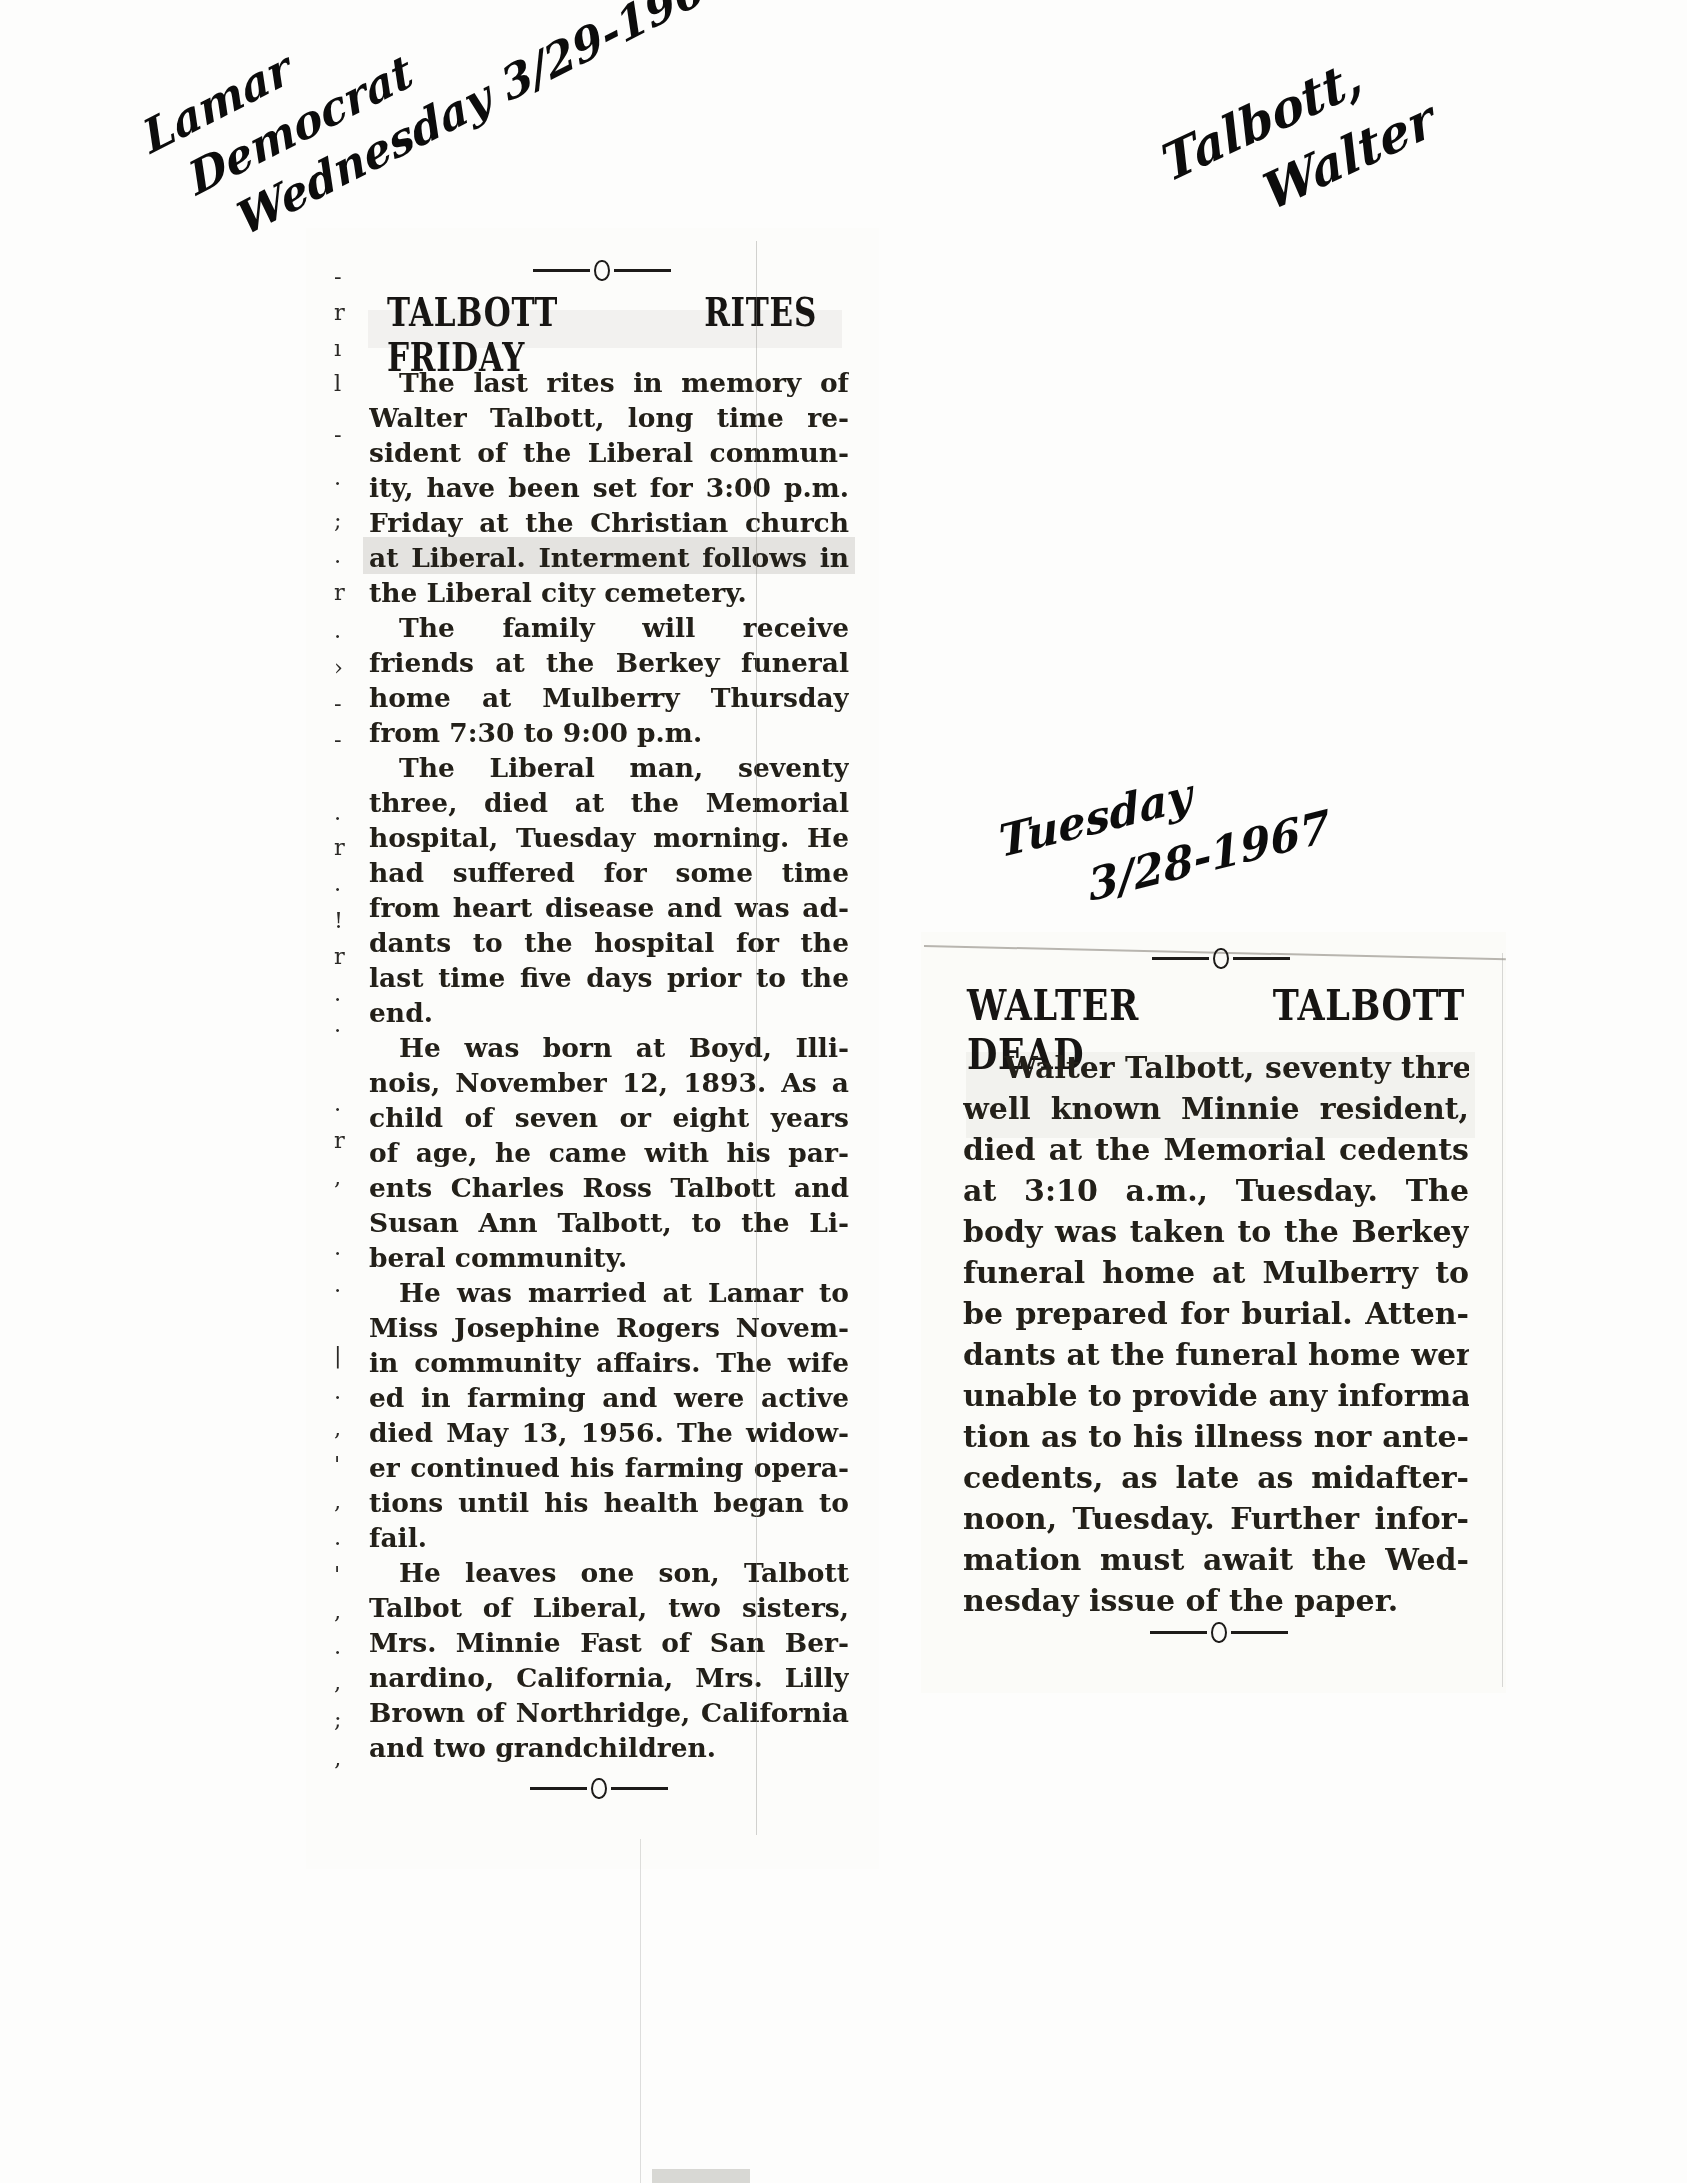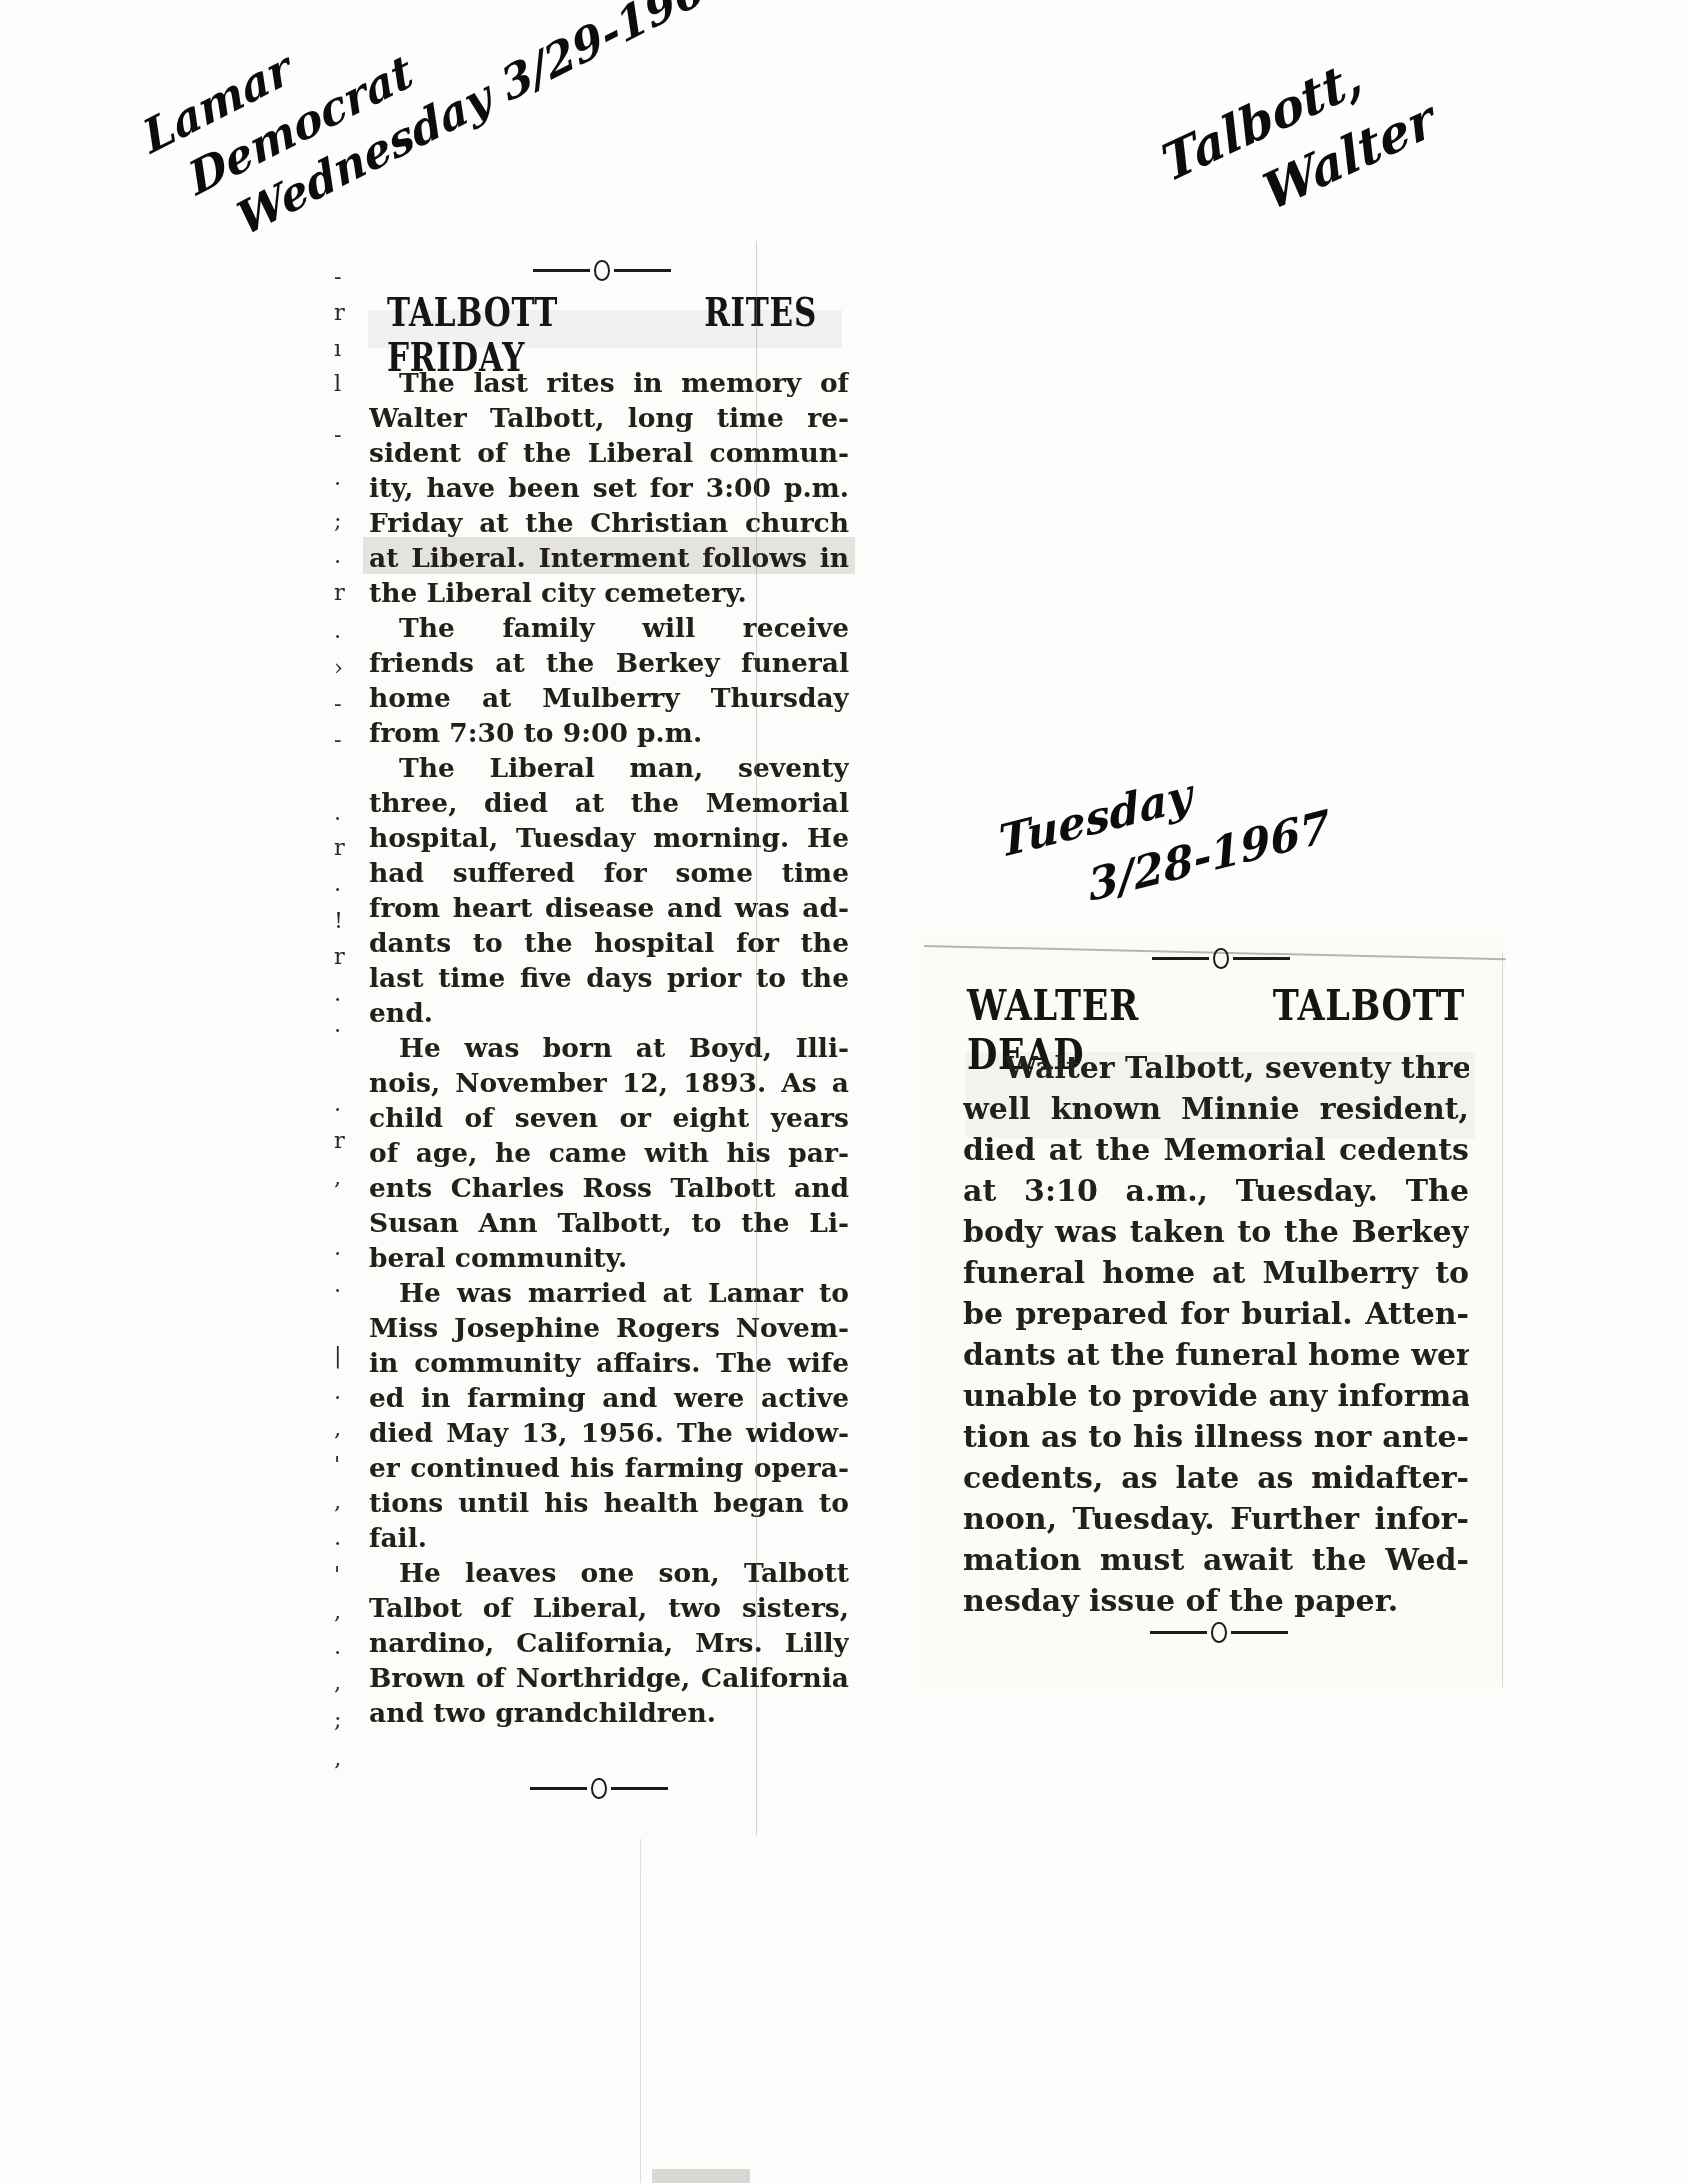--- a/index.html
+++ b/index.html
@@ -142,20 +142,21 @@
         <div class="line">in community affairs. The wife</div>
         <div class="line">ed in farming and were active</div>
         <div class="line">died May 13, 1956. The widow-</div>
         <div class="line">er continued his farming opera-</div>
         <div class="line">tions until his health began to</div>
         <div class="line last">fail.</div>
       </div>
       <div>
         <div class="line first">He leaves one son, Talbott</div>
         <div class="line">Talbot of Liberal, two sisters,</div>
+        <div class="line">Mrs. Minnie Fast of San Ber-</div>
         <div class="line">nardino, California, Mrs. Lilly</div>
         <div class="line">Brown of Northridge, California</div>
         <div class="line last">and two grandchildren.</div>
       </div>
     </div>
 
   <div class="divider" style="left:526px; top:1777px; width:146px; height:22.5px; position:absolute;">
     <span class="seg"></span>
     <span class="ring"></span>
     <span class="seg"></span>

